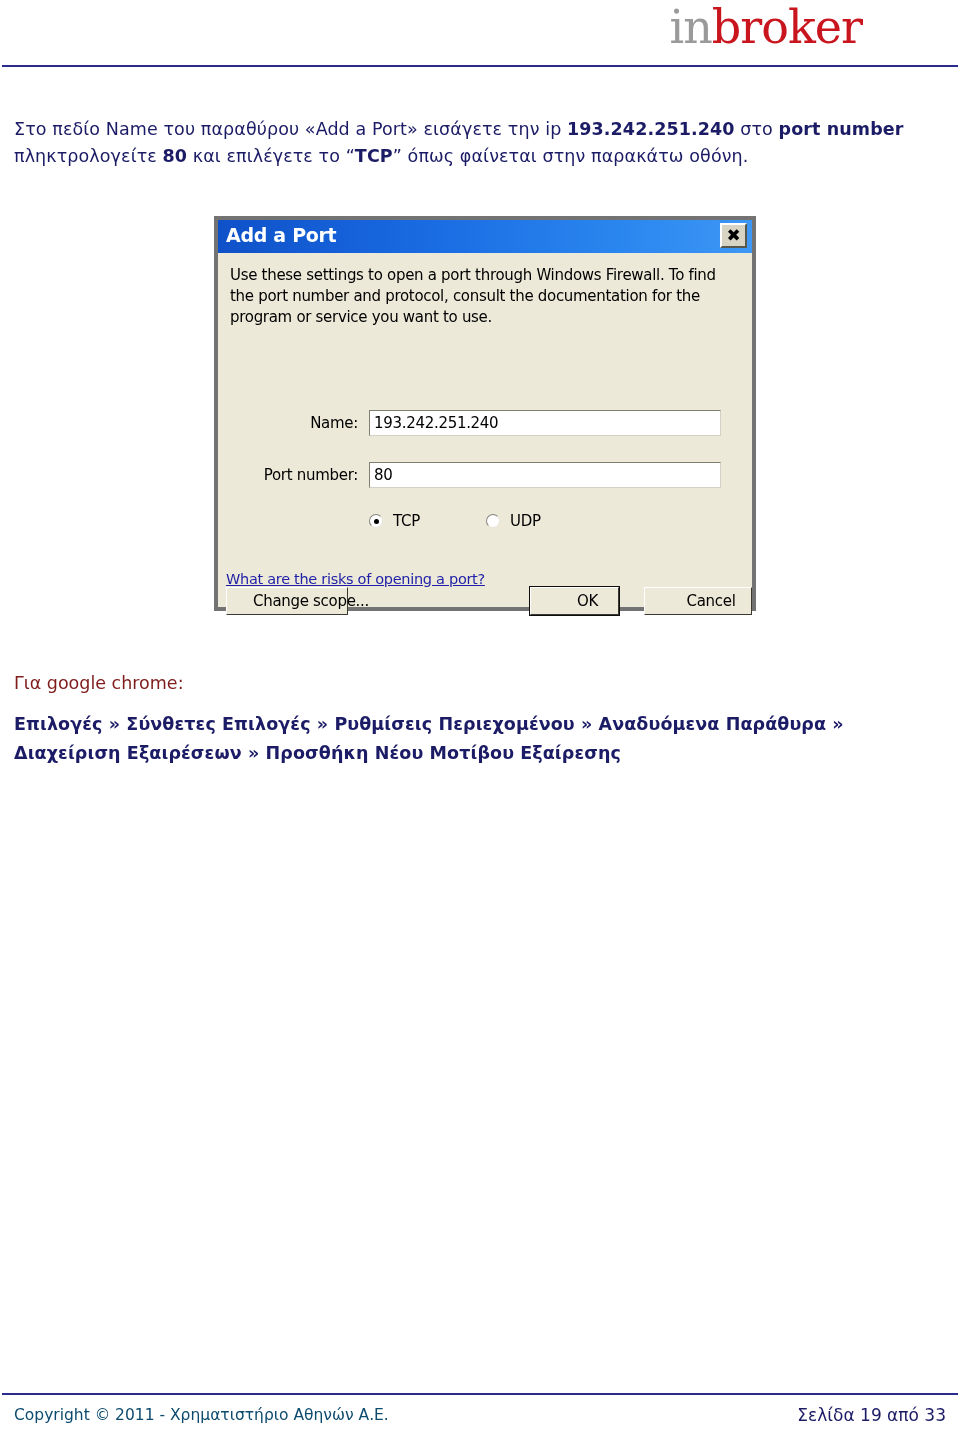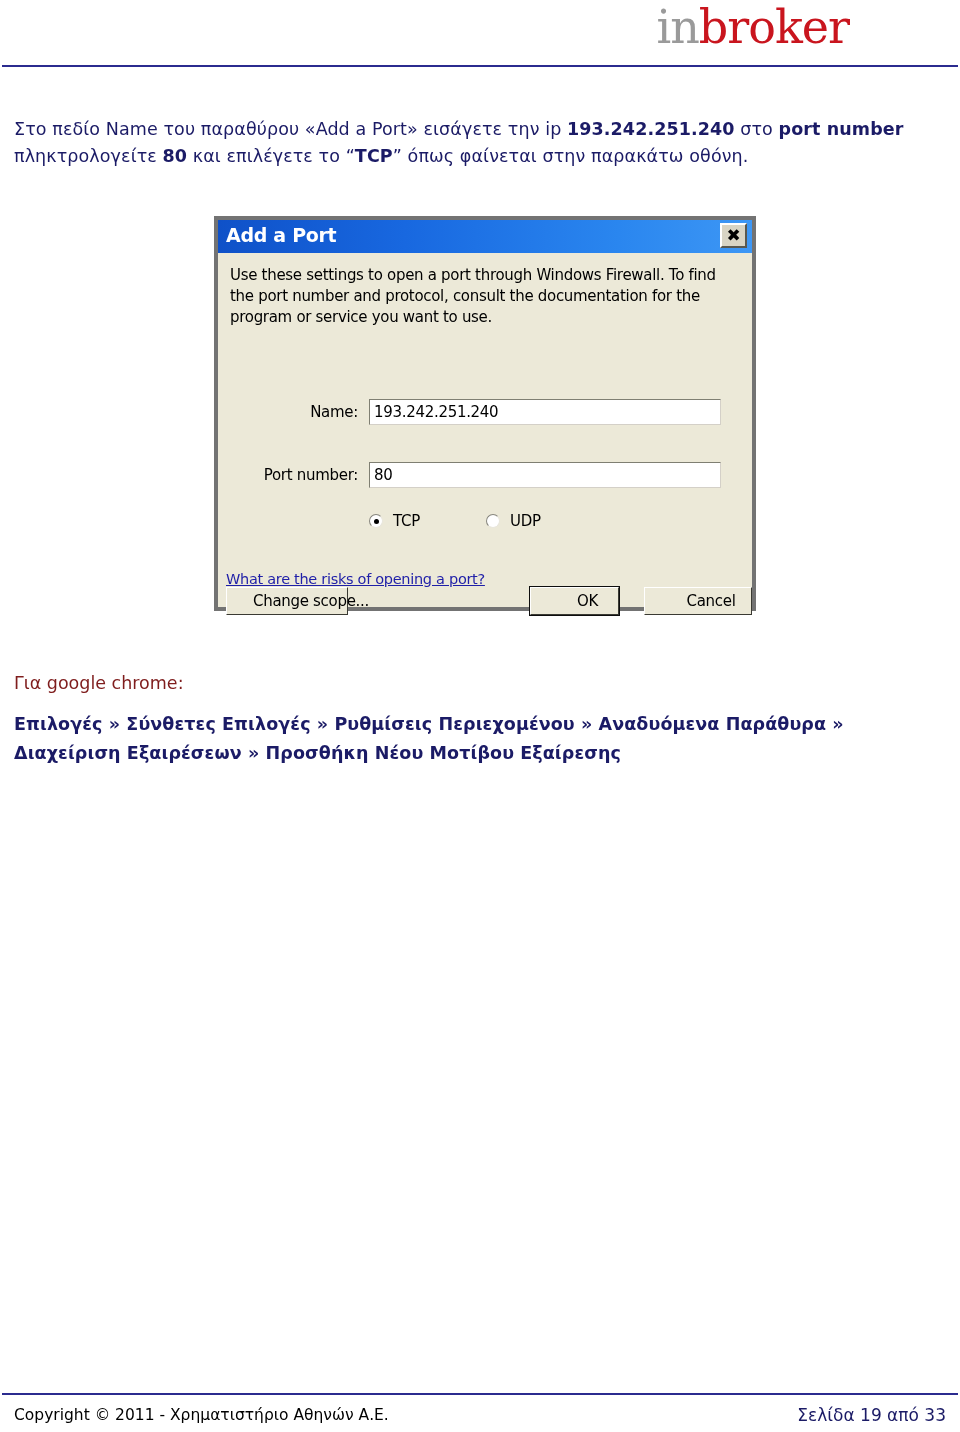--- a/index.html
+++ b/index.html
@@ -11,21 +11,21 @@
     width: 960px;
     height: 1432px;
     position: relative;
     font-family: "DejaVu Sans", "Liberation Sans", sans-serif;
     overflow: hidden;
   }
 
   
   .page-header {
     position: absolute;
-    left: 0; top: 0;
+    left: 13px; top: 0;
     width: 859px;
     height: 68px;
   }
   .logo {
     position: absolute;
     right: 10px;
     top: 2px;
     font-family: "DejaVu Serif", "Liberation Serif", serif;
     font-size: 46px;
     line-height: 50px;
@@ -116,21 +116,21 @@
     line-height: 21px;
     letter-spacing: -0.3px;
   }
 
   .field-row {
     position: absolute;
     left: 0;
     width: 542px;
     height: 30px;
   }
-  #row-name  { top: 146px; padding-left: 12px; }
+  #row-name  { top: 157px; padding-left: 12px; }
   #row-port  { top: 209px; }
   .field-label {
     position: absolute;
     left: 0;
     top: 4px;
     width: 140px;
     text-align: right;
     color: #000000;
     font-size: 15px;
     letter-spacing: -0.3px;
@@ -274,21 +274,21 @@
     left: 2px;
     top: 1393px;
     width: 956px;
     height: 2px;
     background: #2b2b8f;
   }
   .footer-left {
     position: absolute;
     left: 14px;
     top: 1404px;
-    color: #000000;
+    color: #0c4a6e;
     font-size: 15.5px;
     line-height: 22px;
     white-space: nowrap;
   }
   .footer-right {
     position: absolute;
     right: 14px;
     top: 1404px;
     color: #1b1b66;
     font-size: 17px;

